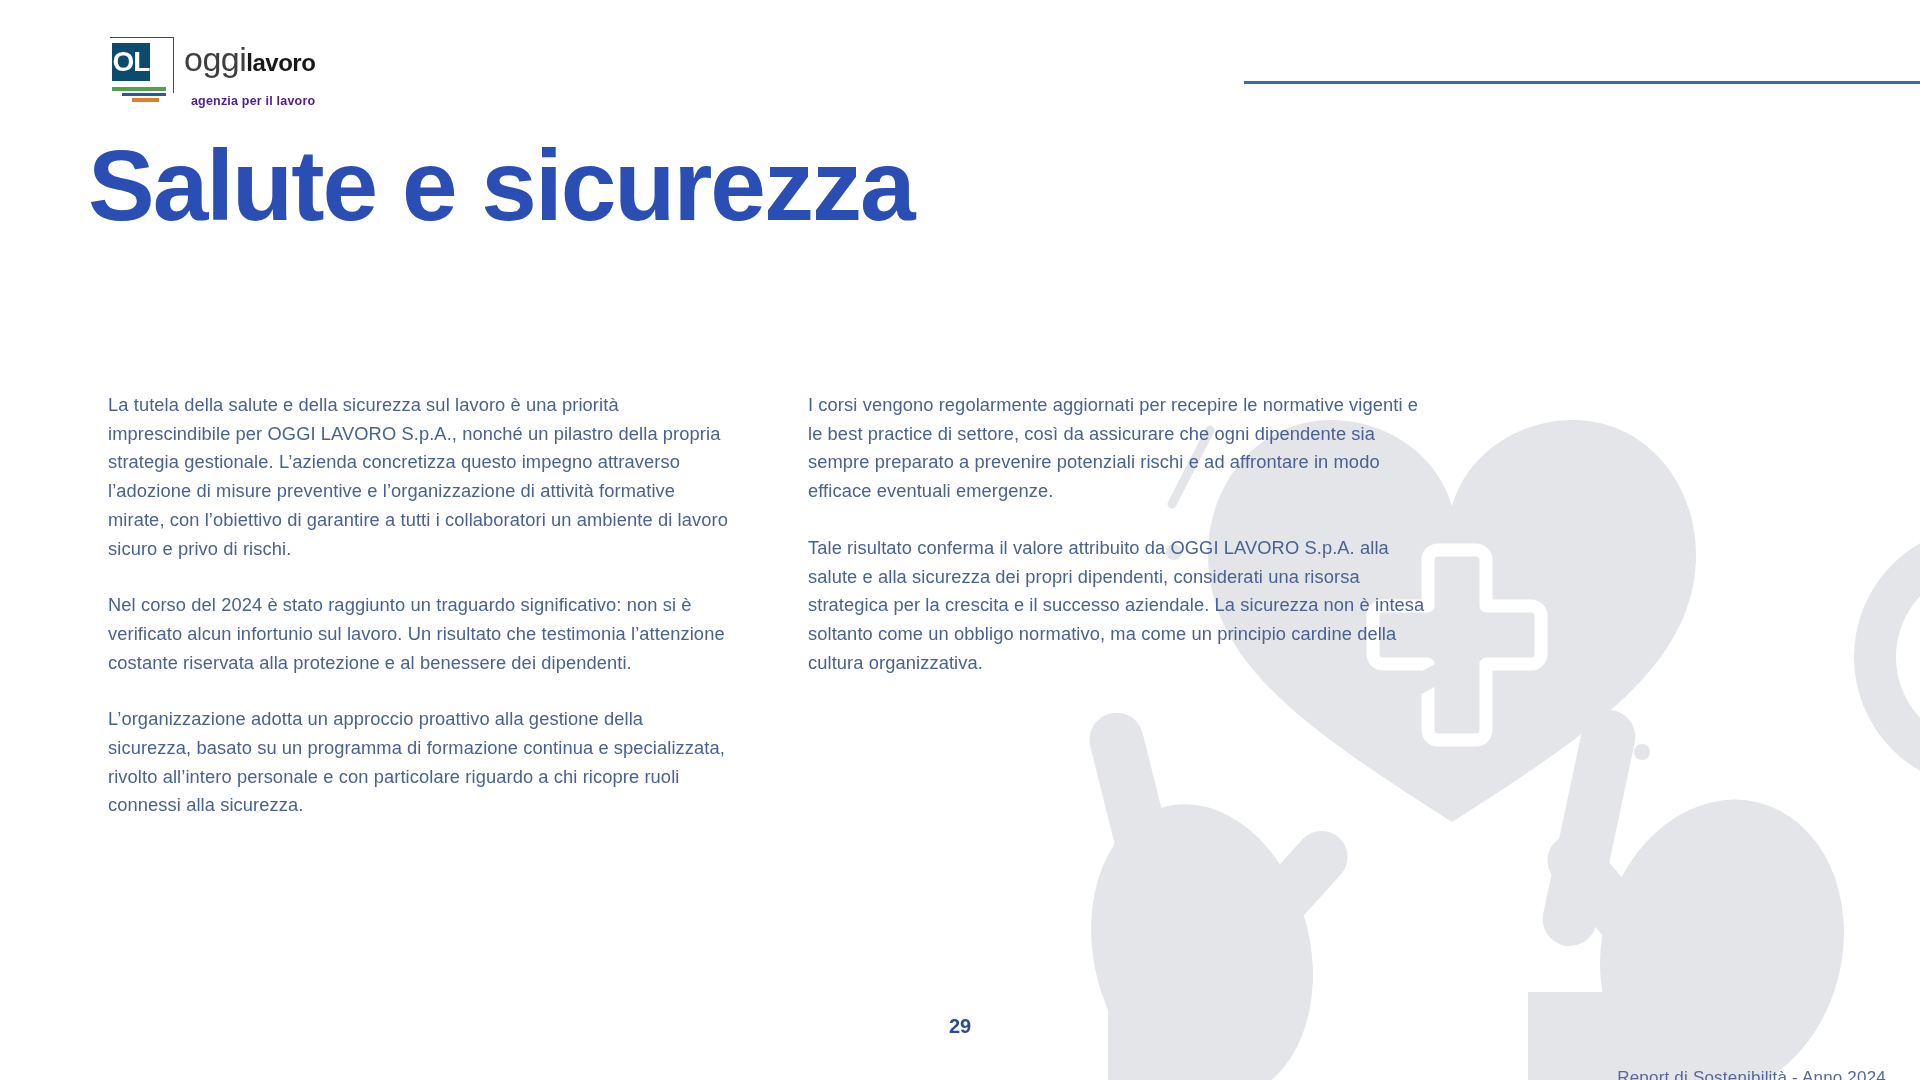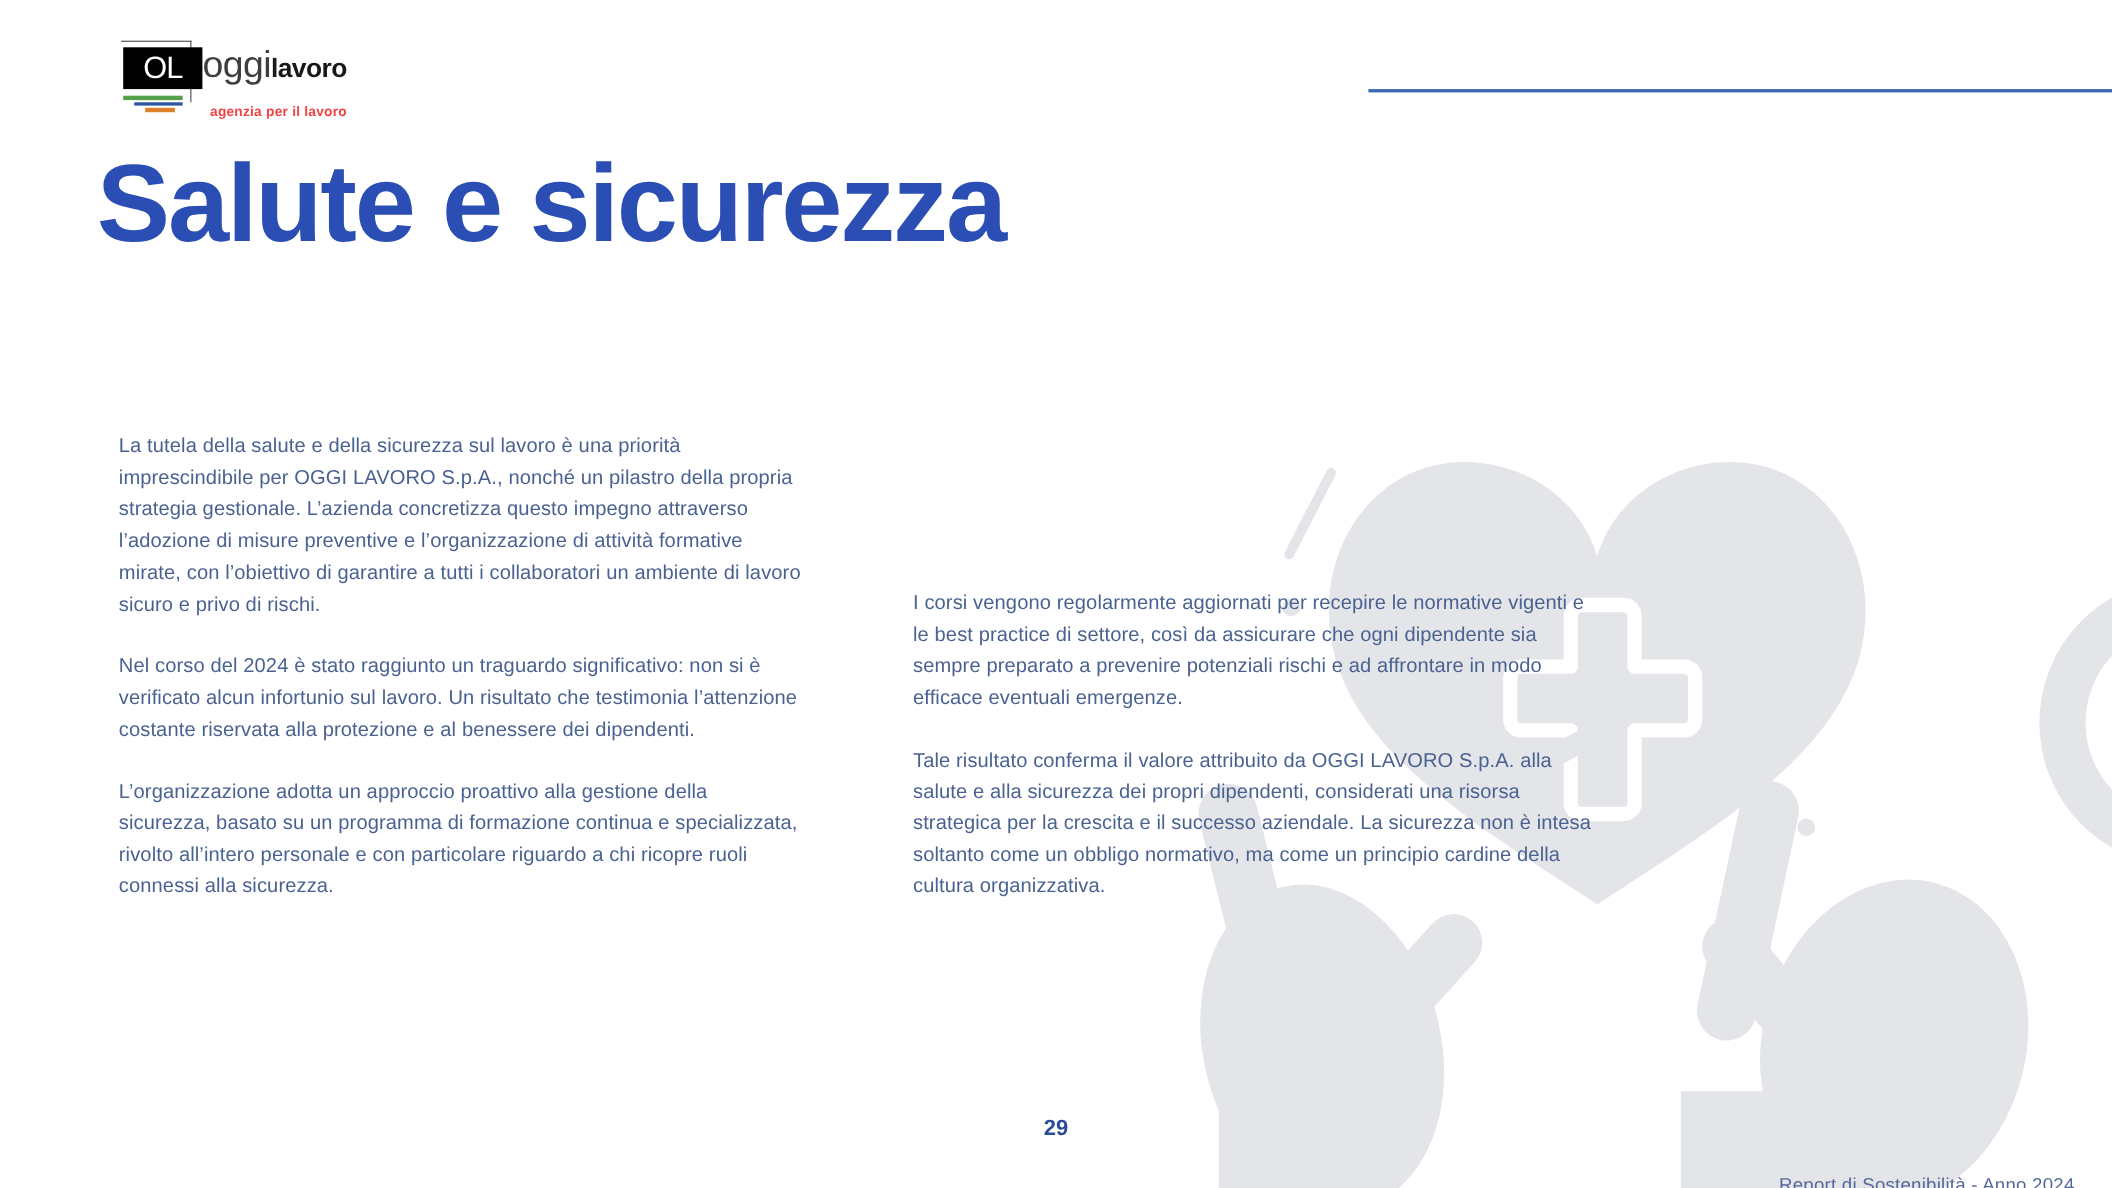--- a/index.html
+++ b/index.html
@@ -6,41 +6,41 @@
   .page{
     position:relative;width:1920px;height:1080px;background:#ffffff;
     overflow:hidden;font-family:"Liberation Sans","DejaVu Sans",sans-serif;
   }
   
   .watermark{position:absolute;left:1050px;top:392px;width:870px;height:688px;z-index:0;}
   
   .logo{position:absolute;left:108px;top:37px;width:260px;height:70px;z-index:2;}
   .logo-frame{position:absolute;left:2px;top:0;width:63px;height:55px;
     border-top:1.5px solid #4a4a49;border-right:1.5px solid #4a4a49;}
-  .logo-box{position:absolute;left:4px;top:6px;width:72px;height:38px;background:#000000;
+  .logo-box{position:absolute;left:4px;top:6px;width:38px;height:38px;background:#0c4a6e;
     color:#ffffff;display:flex;align-items:center;justify-content:center;
-    font-size:28px;font-weight:400;letter-spacing:-1px;}
+    font-size:28px;font-weight:700;letter-spacing:-1px;}
   .stripes{position:absolute;left:4px;top:50px;width:60px;}
   .stripe{height:3.5px;margin-bottom:2px;}
   .stripe.s1{margin-left:0;width:54px;background:#55a14b;}
   .stripe.s2{margin-left:10px;width:44px;background:#2b56a4;}
   .stripe.s3{margin-left:20px;width:27px;background:#dd7f2b;}
   .wordmark{position:absolute;left:76px;top:4px;line-height:36px;white-space:nowrap;}
   .wm-light{font-size:34px;font-weight:500;color:#3e3e3d;letter-spacing:-0.5px;text-align:right;}
   .wm-bold{font-size:24px;font-weight:800;color:#181817;letter-spacing:-0.5px;}
-  .tagline{font-size:12.5px;font-weight:700;color:#ef4444;text-align:right;
+  .tagline{font-size:12.5px;font-weight:700;color:#4c1d95;text-align:right;
     margin-top:-1px;letter-spacing:0.2px;}
   .accent-line{position:absolute;left:1244px;right:0;top:81px;height:3px;background:#3b69b1;z-index:2;}
   
   h1.page-title{
     position:absolute;left:88px;top:130px;margin:0;z-index:2;
     font-size:100px;font-weight:800;letter-spacing:-2px;color:#2b4eb4;line-height:1.1;
   }
   
-  .columns{position:absolute;left:108px;top:391px;width:1342px;display:flex;gap:102px;z-index:1;align-items:flex-end;}
+  .columns{position:absolute;left:108px;top:391px;width:1342px;display:flex;gap:80px;z-index:1;}
   .col{width:620px;}
   .col p{
     margin:0 0 28px 0;font-size:18.3px;line-height:28.7px;color:#4a6291;
     letter-spacing:0.1px;
   }
   
   .page-number{position:absolute;left:0;right:0;top:1015px;text-align:center;
     font-size:20px;font-weight:700;color:#2c4a97;z-index:2;}
   .footer-label{position:absolute;right:34px;top:1068px;font-size:17px;
     color:#56689a;z-index:2;letter-spacing:0.2px;}

